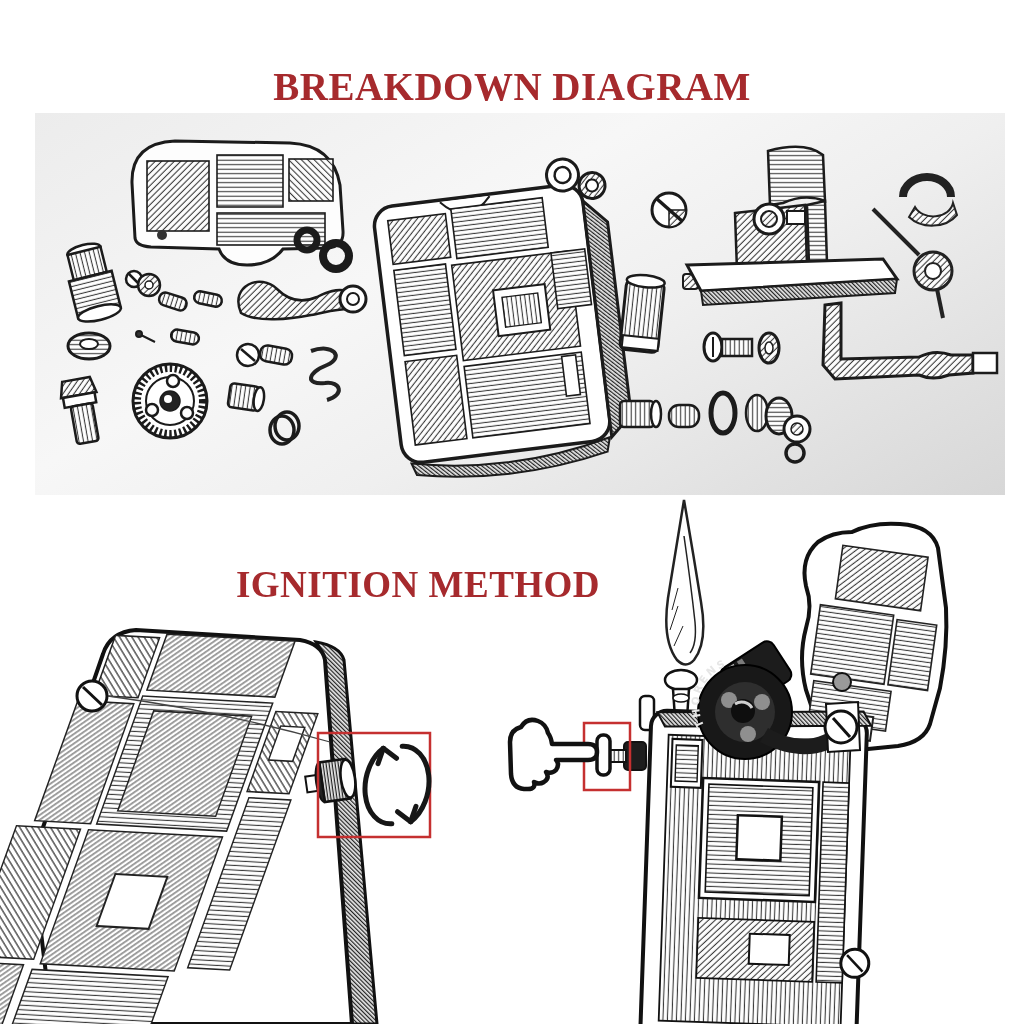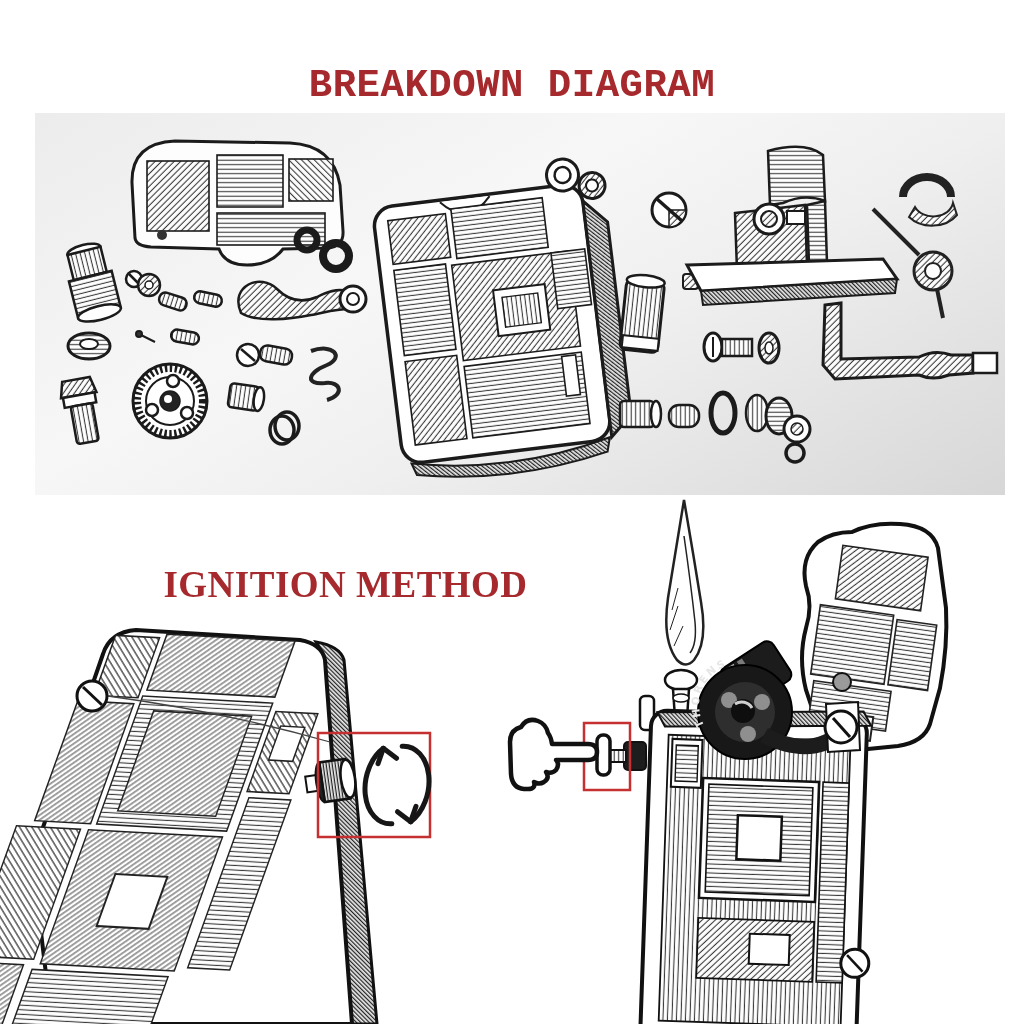--- a/index.html
+++ b/index.html
@@ -9,22 +9,22 @@
   }
   html,body{margin:0;padding:0;}
   body{
     width:1024px;height:1024px;position:relative;overflow:hidden;
     background:#ffffff;font-family:"Liberation Serif",serif;
   }
   .title{
     position:absolute;text-align:center;font-weight:bold;
     color:var(--title-red);letter-spacing:.5px;white-space:nowrap;
   }
-  #title-breakdown{left:0;width:1024px;top:38px;font-size:39px;font-family:Liberation Mono, monospace;}
-  #title-ignition{left:0;width:691px;top:532px;font-size:37px;}
+  #title-breakdown{left:0;width:1024px;top:38px;font-size:39px;}
+  #title-ignition{left:0;width:836px;top:532px;font-size:37px;}
   .band{
     position:absolute;left:35px;top:113px;width:970px;height:382px;
     background:linear-gradient(150deg,#ececec 0%,#f7f7f7 38%,#efefef 60%,#d7d7d7 100%);
   }
   .band svg,.ignition-wrap svg{position:absolute;left:0;top:0;}
   .ignition-wrap{position:absolute;left:0;top:490px;width:1024px;height:534px;}
   .hl{stroke:var(--highlight-red);}
   svg{display:block;}
   text{font-family:"DejaVu Sans",sans-serif;}
 </style>

